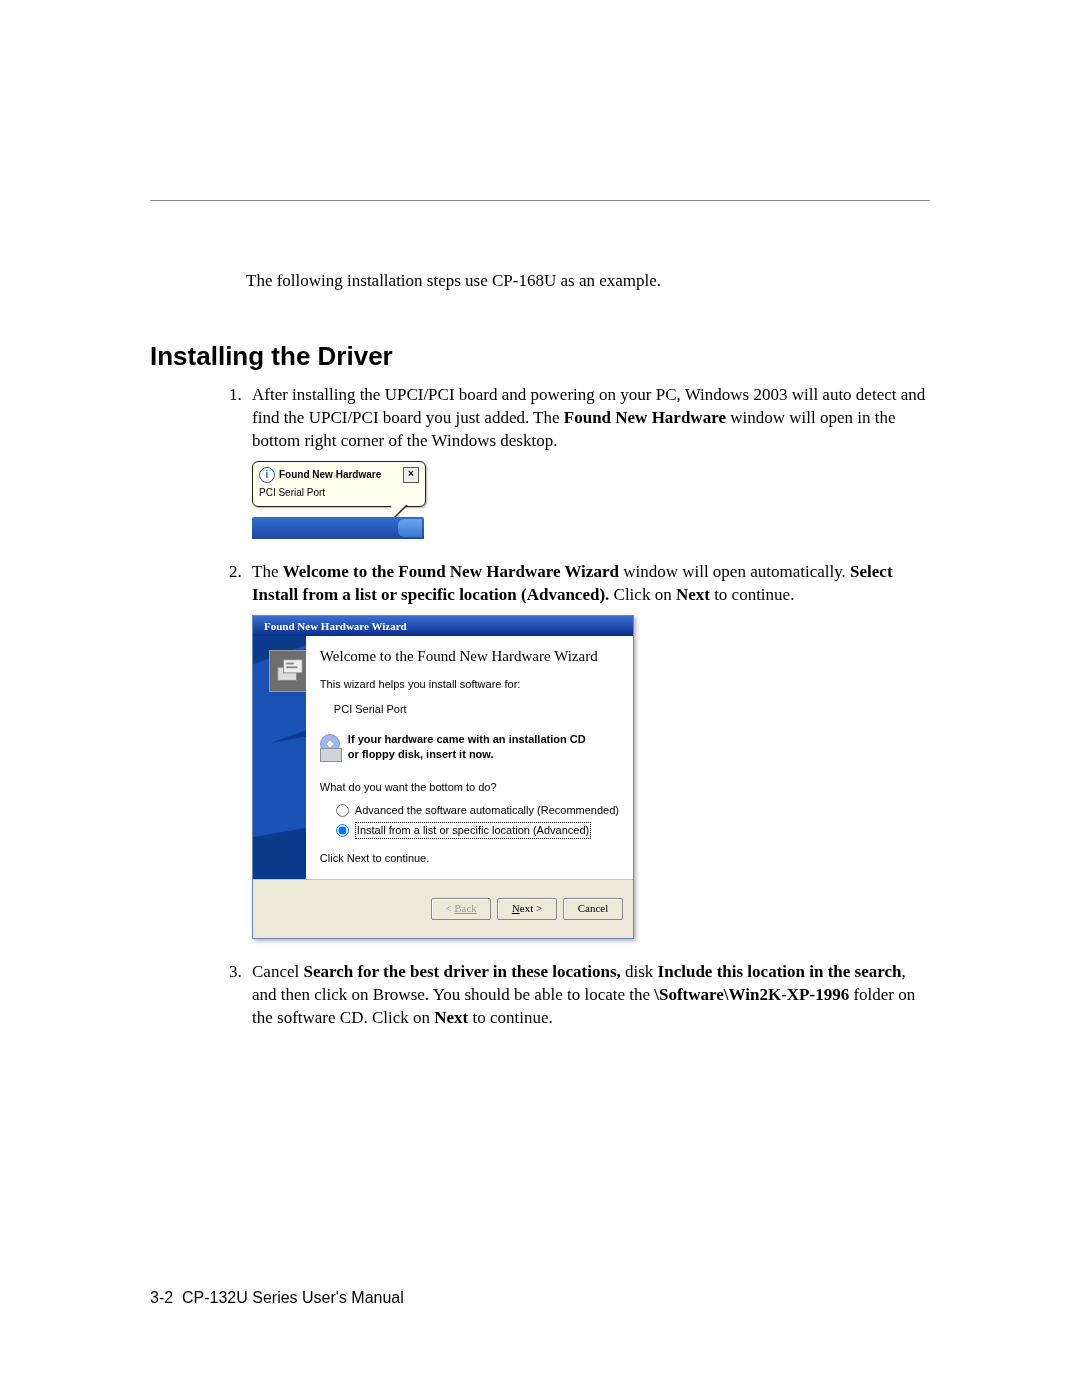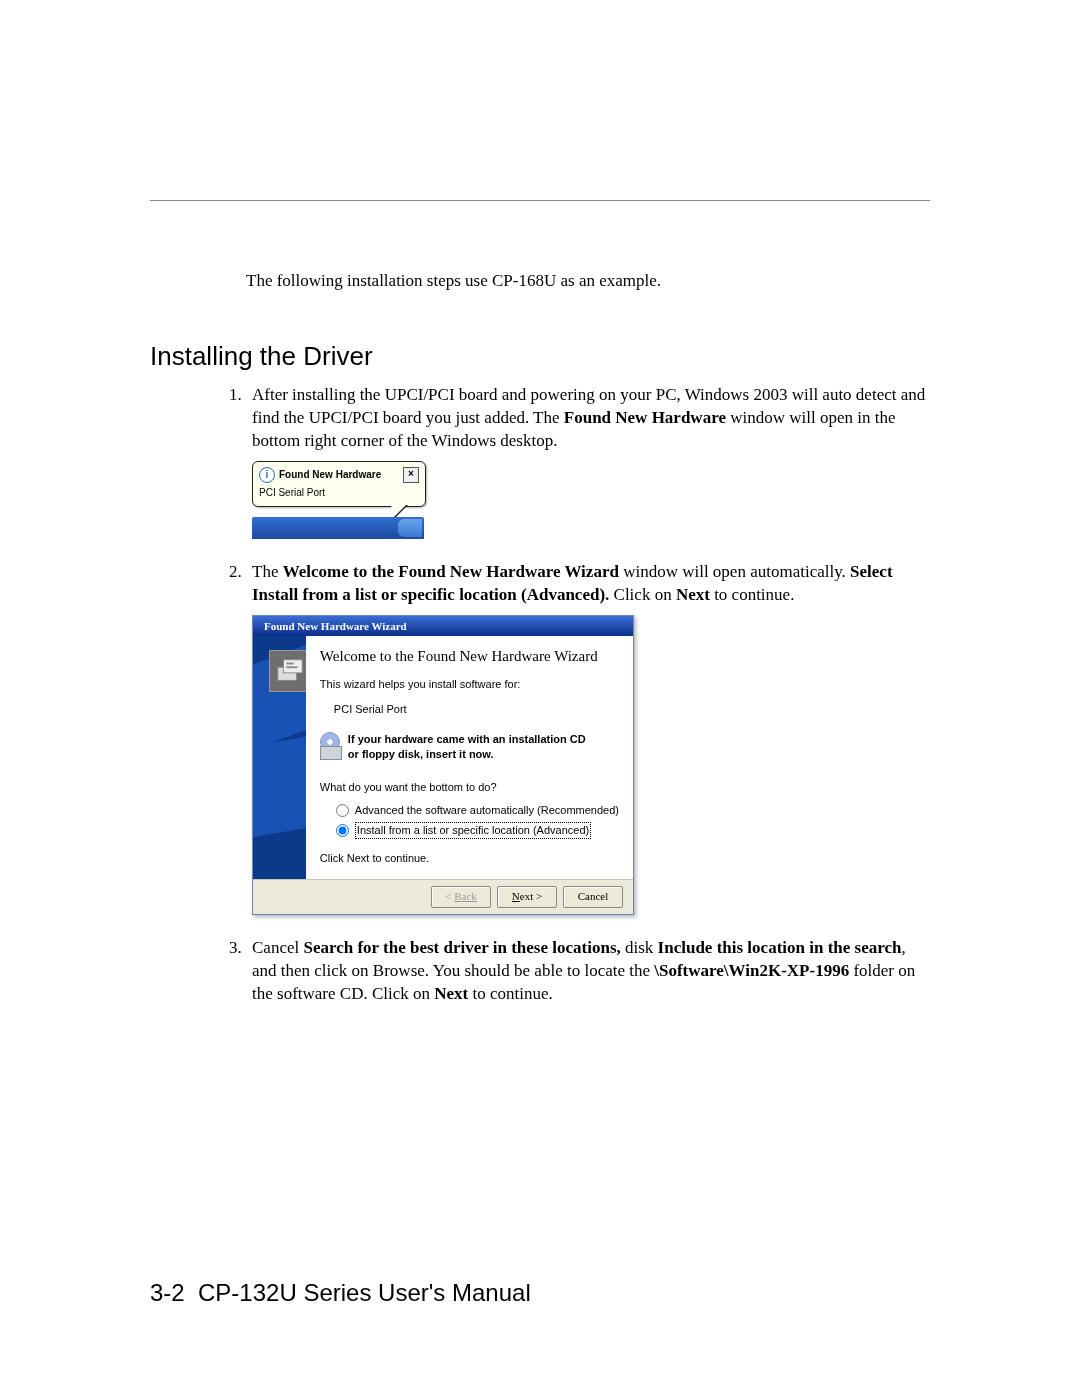--- a/index.html
+++ b/index.html
@@ -1,19 +1,19 @@
 <!DOCTYPE html>
 <html><head>
 <meta charset="utf-8">
 <style>
   html,body{margin:0;padding:0;background:#fff;font-family:"Times New Roman",Times,serif;color:#000}
   .page{width:1080px;height:1397px;position:relative;box-sizing:border-box;padding:140px 150px 0 150px}
   .rule{border-top:1px solid #888;margin:60px 0 70px 0}
   .intro{font-size:17px;margin:0 0 50px 96px}
-  h2.sec{font-family:Arial,Helvetica,sans-serif;font-weight:400;font-size:26px;margin:0 0 12px 0}
+  h2.sec{font-family:Arial,Helvetica,sans-serif;font-weight:700;font-size:26px;margin:0 0 12px 0}
   ol.steps{margin:0 0 0 96px;padding:0;font-size:17px;line-height:1.35}
   ol.steps>li{margin:0 0 22px 0;padding-left:6px}
   ol.steps>li::marker{font-size:17px}
 
   
   .balloon-wrap{margin:8px 0 0 0}
   .balloon{width:160px;background:#fffff0;border:1px solid #222;border-radius:6px;padding:5px 6px 8px 6px;position:relative;box-shadow:1px 1px 2px rgba(0,0,0,.3)}
   .balloon .title-row{display:flex;align-items:center;gap:4px}
   .balloon .info-ico{width:14px;height:14px;border-radius:50%;background:#fff;border:1px solid #2a67b5;display:flex;align-items:center;justify-content:center;font:700 10px Arial;color:#2a67b5}
   .balloon .t1{font:700 10px Tahoma,Arial}
@@ -30,38 +30,38 @@
   .wiz-left{width:120px;background:#0b3a8a;position:relative;overflow:hidden}
   .wiz-left .shape1{position:absolute;left:-30px;top:20px;width:120px;height:80px;background:#1951b5;transform:rotate(-20deg)}
   .wiz-left .shape2{position:absolute;left:-10px;top:100px;width:140px;height:90px;background:#1951b5;transform:rotate(-10deg)}
   .wiz-left .shape3{position:absolute;left:60px;top:60px;width:80px;height:60px;background:#05246a;transform:rotate(-15deg)}
   .wiz-left .icon{position:absolute;left:16px;top:14px;width:40px;height:40px;background:#6e6e6e;border:1px solid #999;display:flex;align-items:center;justify-content:center}
   .wiz-left .icon svg{width:30px;height:30px}
   .wiz-right{flex:1;padding:12px 14px 8px 14px}
   .wiz-right h3{font:400 15px Tahoma;margin:0 0 12px 0}
   .wiz-right .sub{margin:0 0 10px 0}
   .wiz-right .device{margin:0 0 16px 14px}
-  .cd-row{display:flex;gap:8px;align-items:flex-start;margin:0 0 18px 0}
+  .cd-row{display:flex;gap:8px;align-items:flex-end;margin:0 0 18px 0}
   .cd-ico{width:20px;flex:none}
   .cd-ico .disc{width:18px;height:18px;border-radius:50%;background:radial-gradient(circle at 50% 50%,#fff 0 20%,#9fb7e6 21% 100%);border:1px solid #7a93c5;margin-bottom:-6px}
   .cd-ico .case{width:20px;height:12px;background:#cfd4db;border:1px solid #8a8f97}
   .cd-row b{display:block}
   .ask{margin:0 0 8px 0}
   .radios{margin:0 0 12px 16px}
   .radios label{display:flex;align-items:center;gap:6px;margin-bottom:4px;white-space:nowrap}
   .radios input{margin:0}
   .radios .sel{border:1px dotted #000;padding:0 1px}
   .cont{margin:0 0 6px 0}
-  .wiz-footer{height:34px;border-top:1px solid #c8c4b6;background:#ece9d8;display:flex;align-items:center;justify-content:flex-end;gap:6px;padding:0 10px}
+  .wiz-footer{height:34px;border-top:1px solid #c8c4b6;background:#ece9d8;display:flex;align-items:center;justify-content:flex-end;gap:6px;padding:12px 10px}
   .btn{min-width:58px;height:20px;border:1px solid #888;background:#ece9d8;font:400 11px Tahoma;line-height:18px;text-align:center;border-radius:2px;box-shadow:inset 1px 1px 0 #fff}
   .btn.disabled{color:#9a9a9a}
   .btn .u{text-decoration:underline}
 
   
-  .pg-footer{position:absolute;left:150px;bottom:90px;font-family:Arial,Helvetica,sans-serif;font-size:24px}
+  .pg-footer{position:absolute;left:150px;bottom:90px;font-family:Arial,Helvetica,sans-serif;font-size:16px}
 </style>
 </head>
 <body>
 
 <div class="page">
   <div class="rule"></div>
 
   <p class="intro">The following installation steps use CP-168U as an example.</p>
 
   <h2 class="sec">Installing the Driver</h2>

